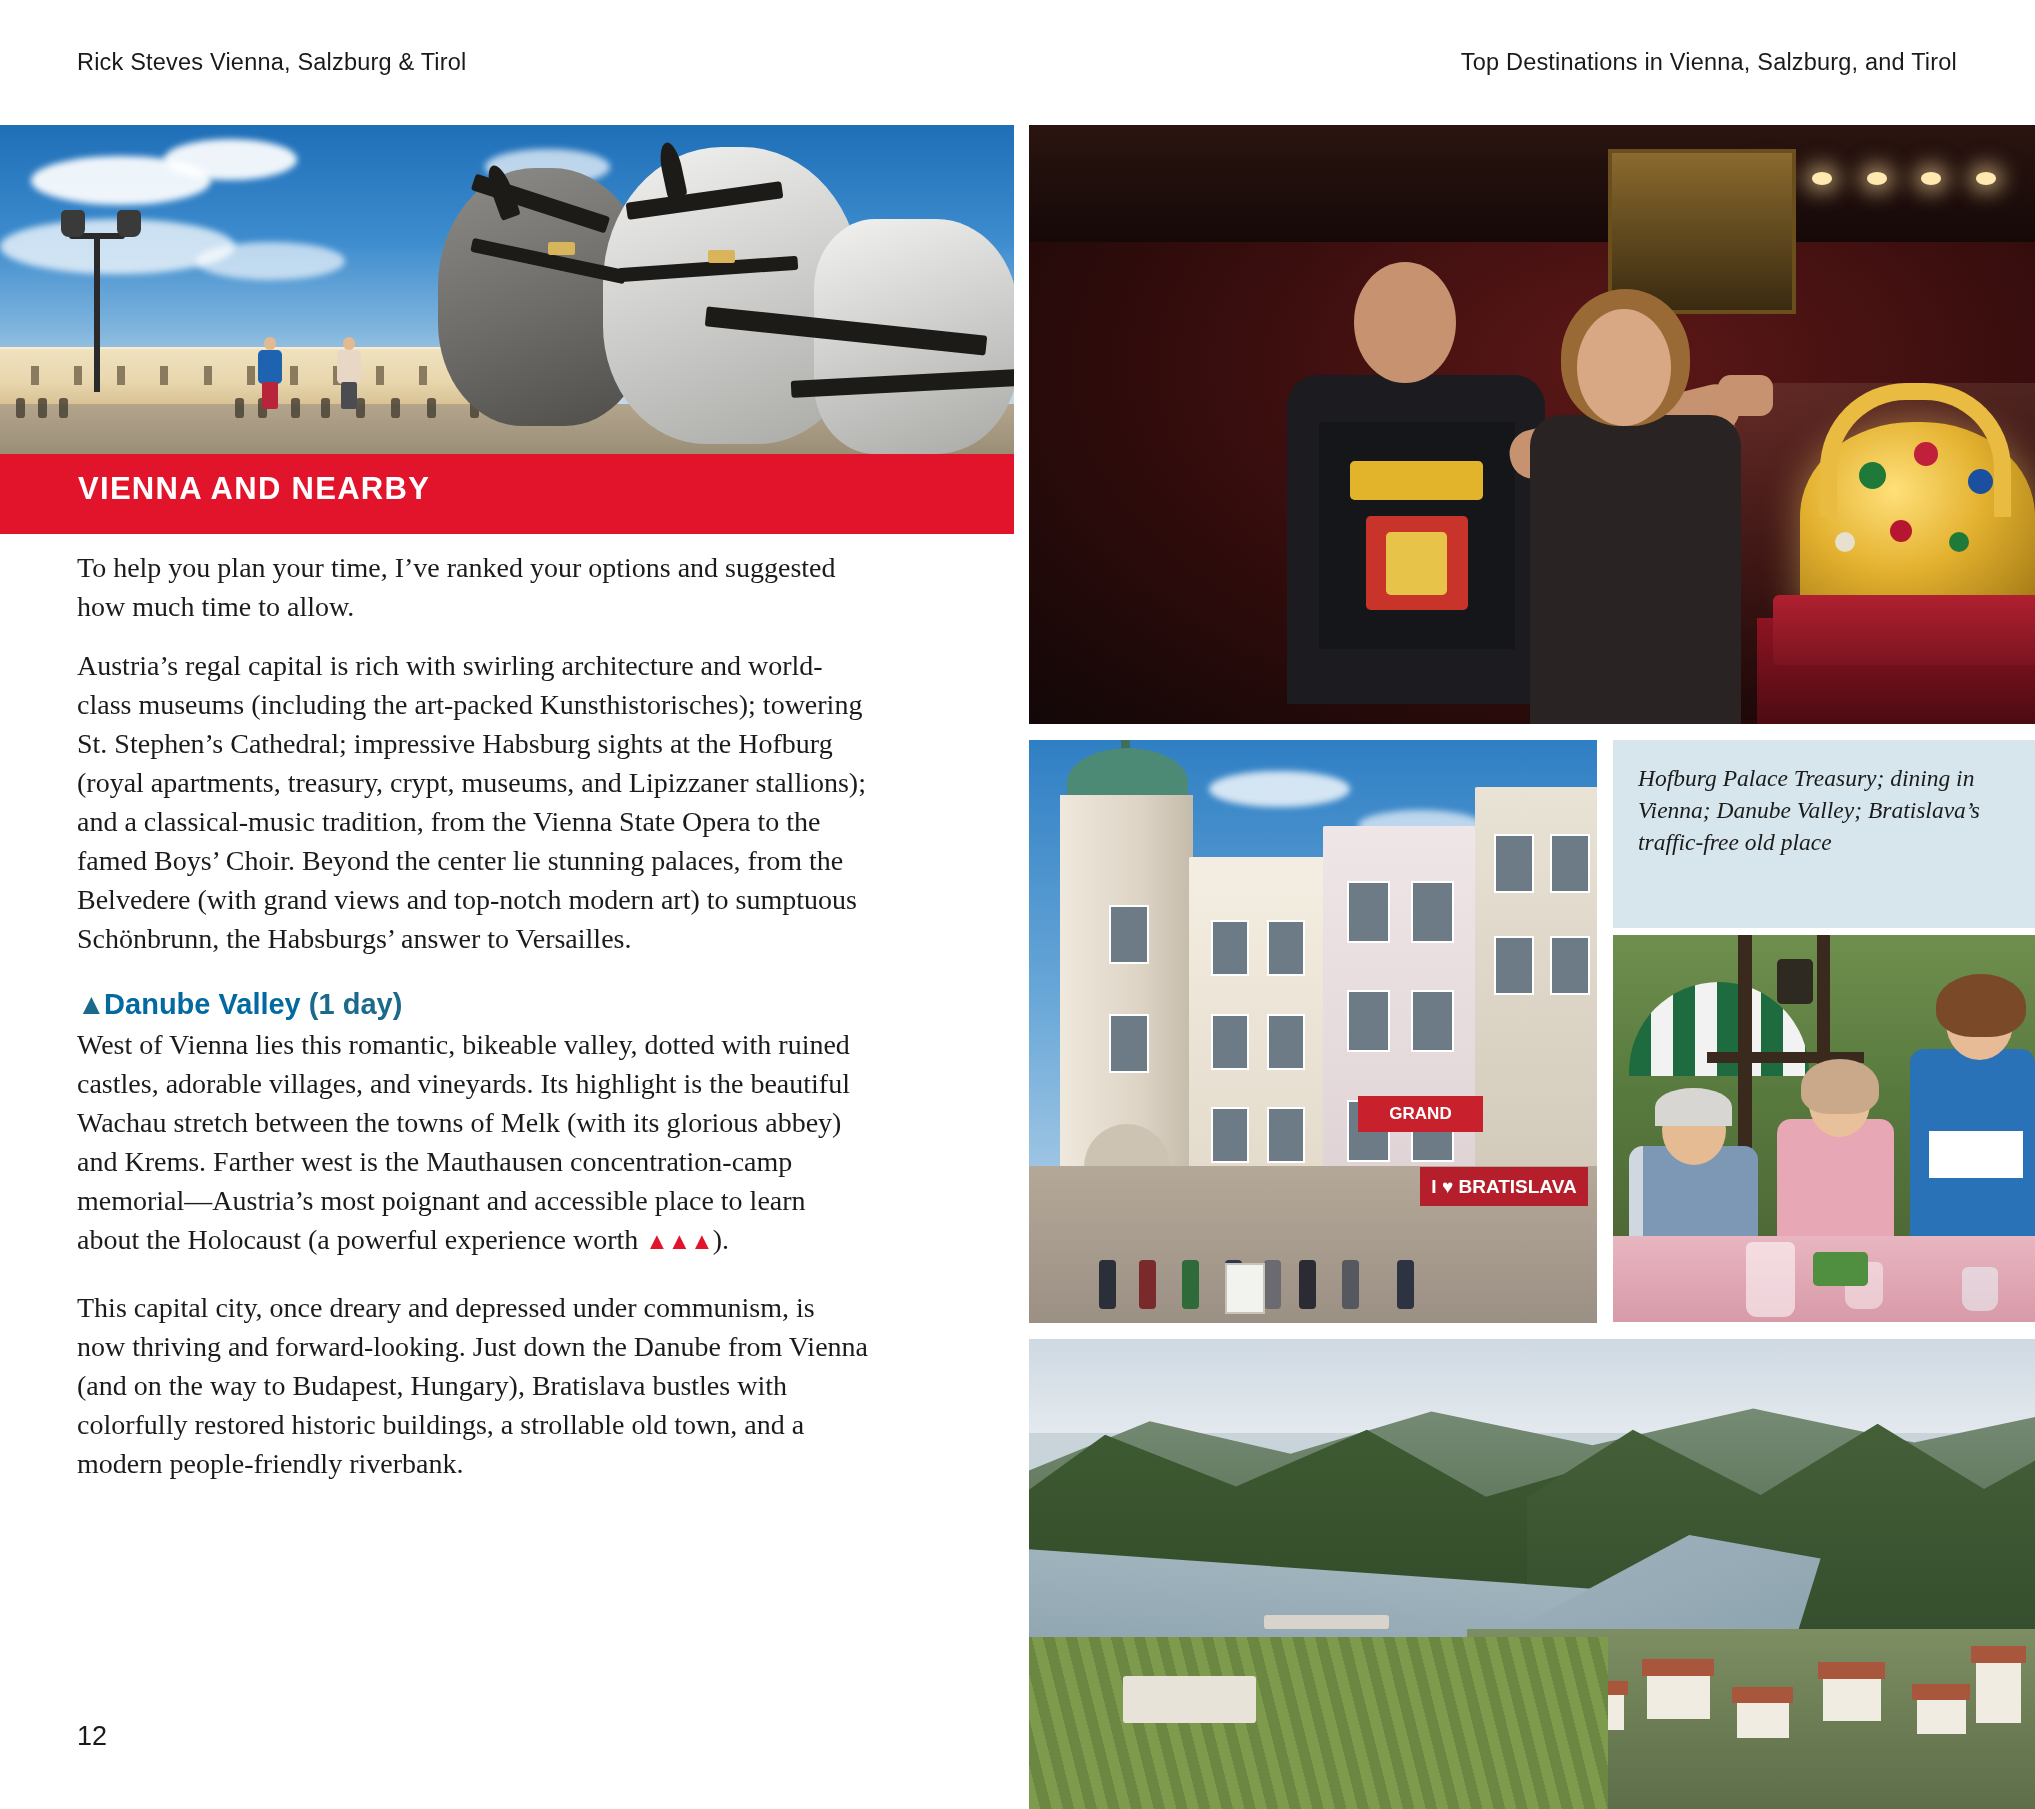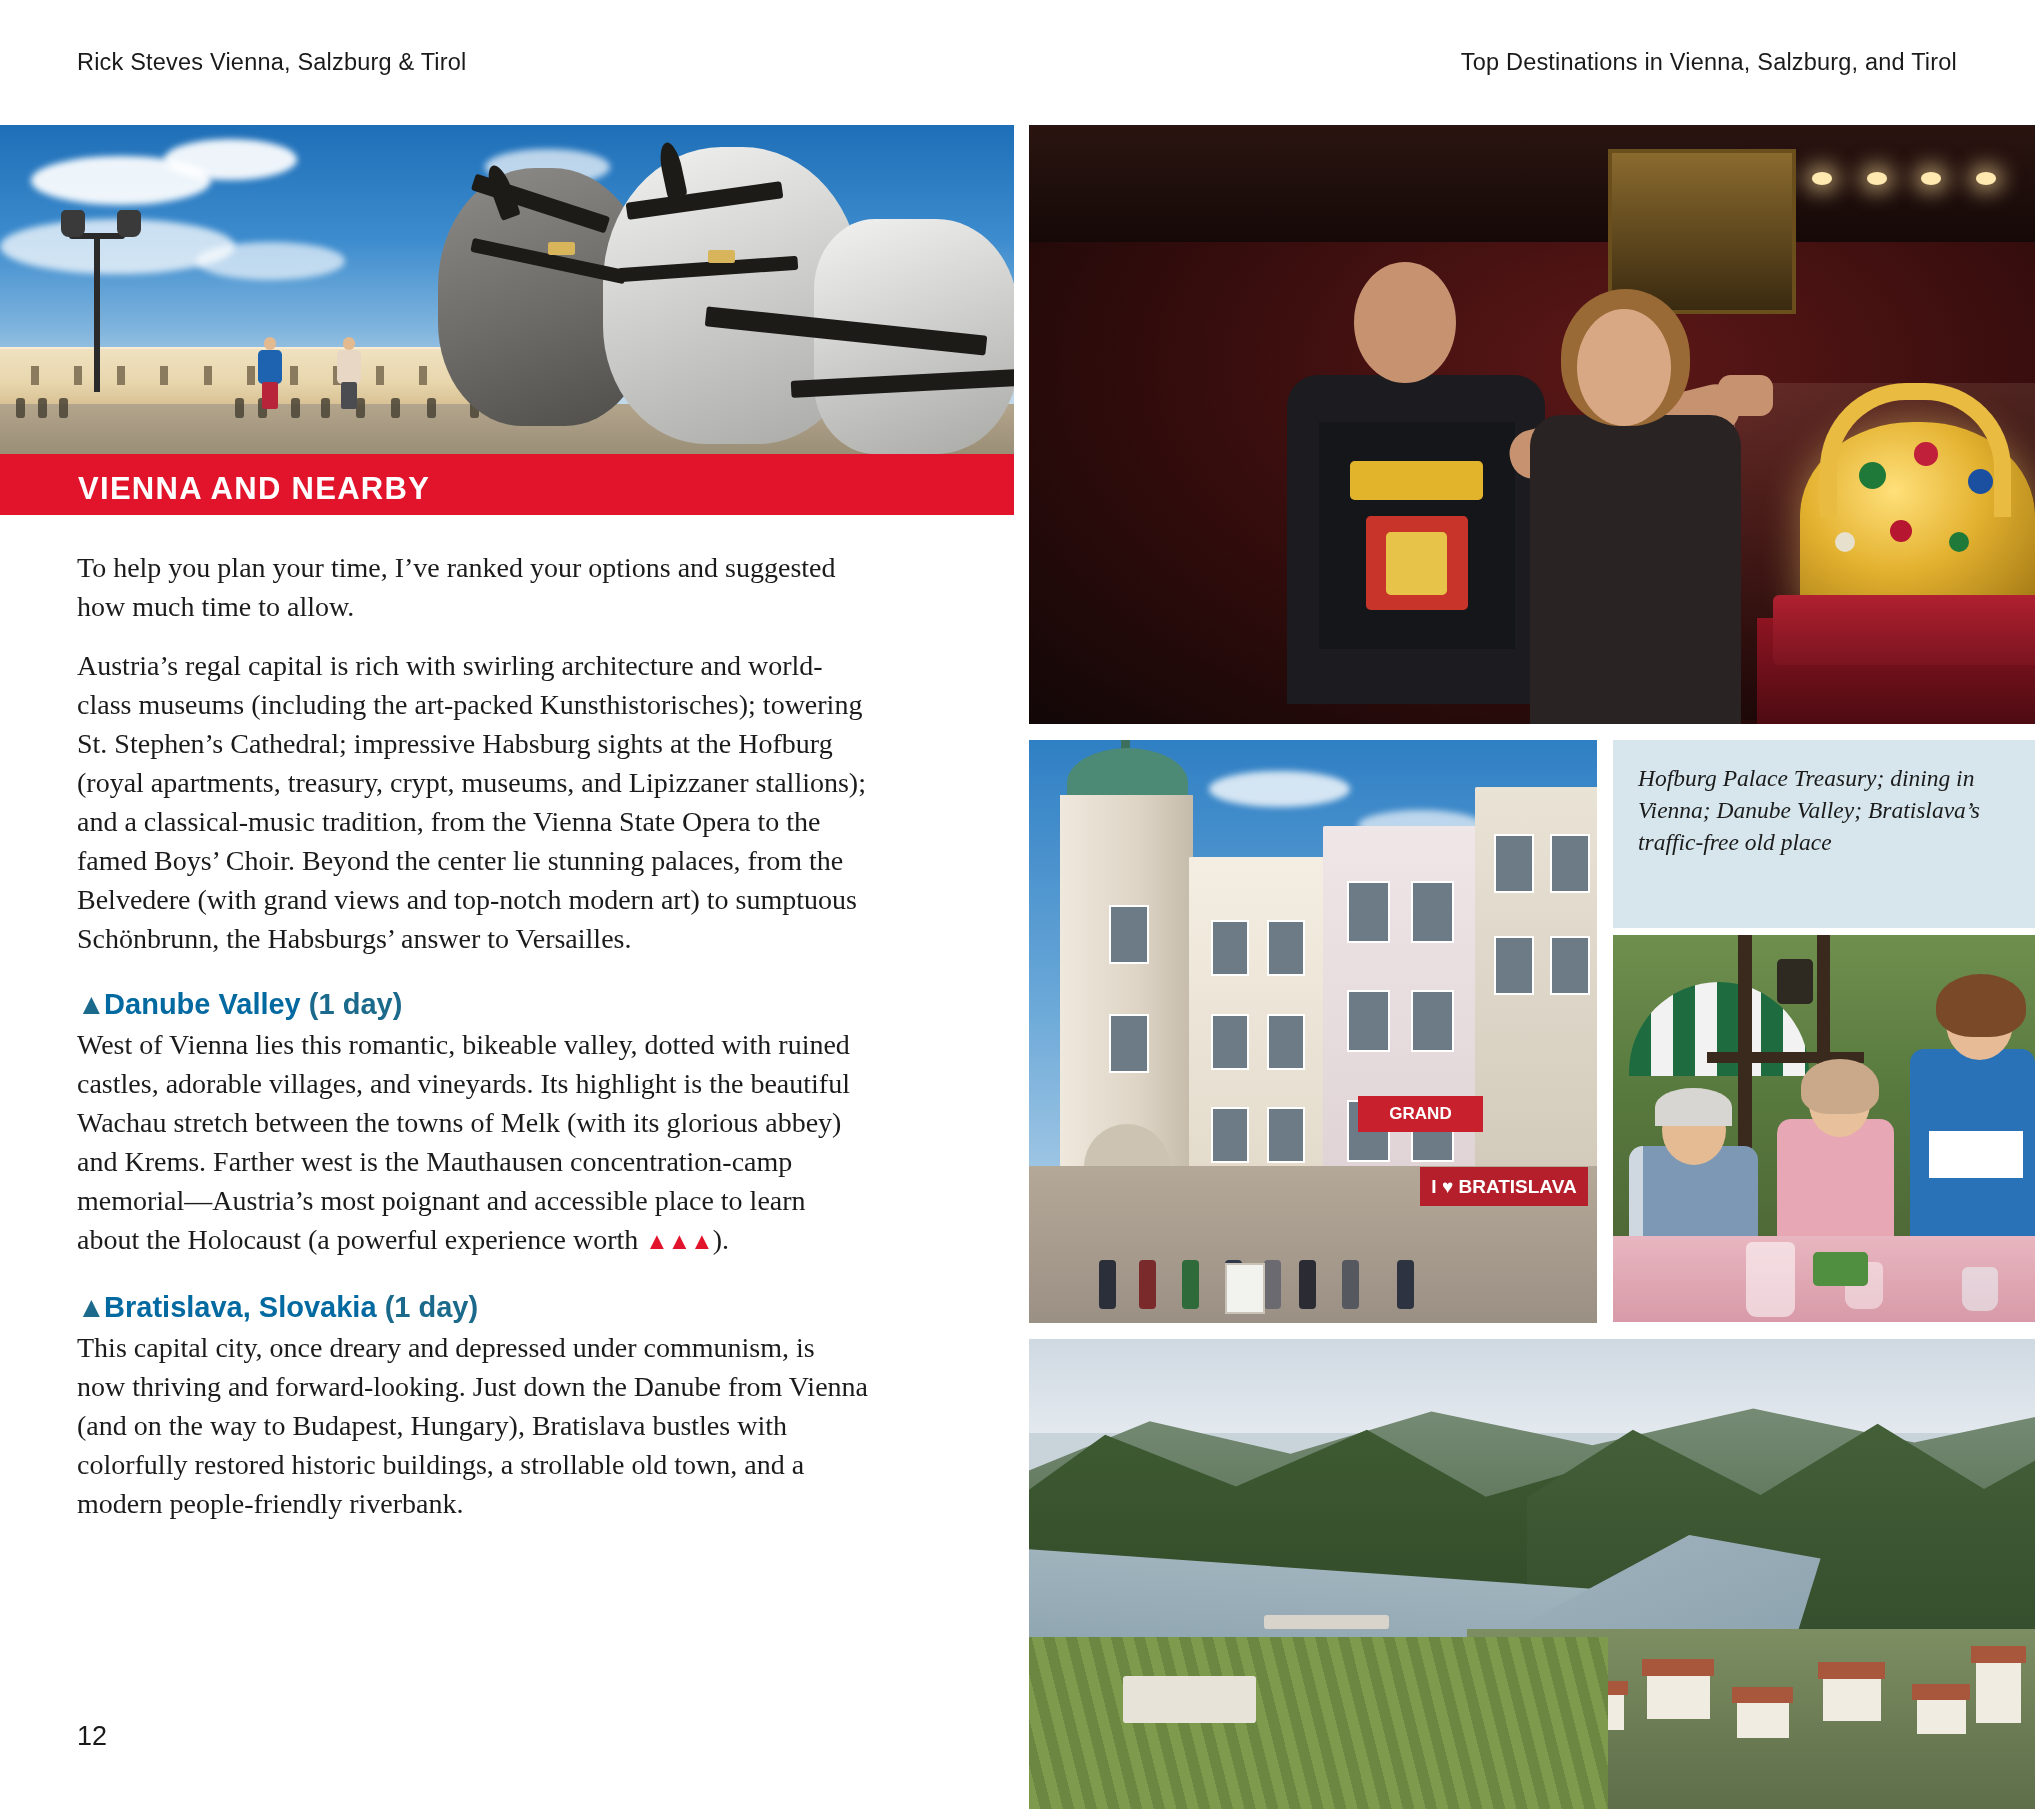--- a/index.html
+++ b/index.html
@@ -139,21 +139,21 @@
     background: #d8b55a;
     border-radius: 2.3px;
   }
 
   
   #section-band {
     position: absolute;
     left: 0;
     top: 454px;
     width: 1014px;
-    height: 61px;
+    height: 80px;
     background: #e2142c;
   }
   #section-band .band-title {
     position: absolute;
     left: 78px;
     top: 17px;
     font-family: "Liberation Sans", sans-serif;
     font-weight: bold;
     font-size: 31px;
     letter-spacing: 1.3px;
@@ -458,24 +458,20 @@
   <p class="para tight">To help you plan your time, I’ve ranked your options and suggested how much time to allow.</p>
 
   <p class="para">Austria’s regal capital is rich with swirling architecture and world-class museums (including the art-packed Kunsthistorisches); towering St. Stephen’s Cathedral; impressive Habsburg sights at the Hofburg (royal apartments, treasury, crypt, museums, and Lipizzaner stallions); and a classical-music tradition, from the Vienna State Opera to the famed Boys’ Choir. Beyond the center lie stunning palaces, from the Belvedere (with grand views and top-notch modern art) to sumptuous Schönbrunn, the Habsburgs’ answer to Versailles.</p>
 
   <h3 class="dest-head">
     <span class="tri-blue">▲</span><span class="name-blue">Danube Valley</span>
     <span class="allow-blue">(1 day)</span>
   </h3>
   <p class="para"><span>West of Vienna lies this romantic, bikeable valley, dotted with ruined castles, adorable villages, and vineyards. Its highlight is the beautiful Wachau stretch between the towns of Melk (with its glorious abbey) and Krems. Farther west is the Mauthausen concentration-camp memorial—Austria’s most poignant and accessible place to learn about the Holocaust (a powerful experience worth </span><span class="inline-tri">▲▲▲</span><span>).</span></p>
 
-  <h3 class="dest-head">
-    <span class="tri-blue">▲</span><span class="name-blue">Bratislava, Slovakia</span>
-    <span class="allow-blue">(1 day)</span>
-  </h3>
   <p class="para">This capital city, once dreary and depressed under communism, is now thriving and forward-looking. Just down the Danube from Vienna (and on the way to Budapest, Hungary), Bratislava bustles with colorfully restored historic buildings, a strollable old town, and a modern people-friendly riverbank.</p>
 </div>
 
 <div class="page-number">12</div>
 
 <div class="photo" id="photo-treasury">
   <div class="tr-wall"></div>
   <div class="tr-ceiling"></div>
   <div class="tr-light" style="left:728px"></div>
   <div class="tr-light" style="left:783px"></div>

